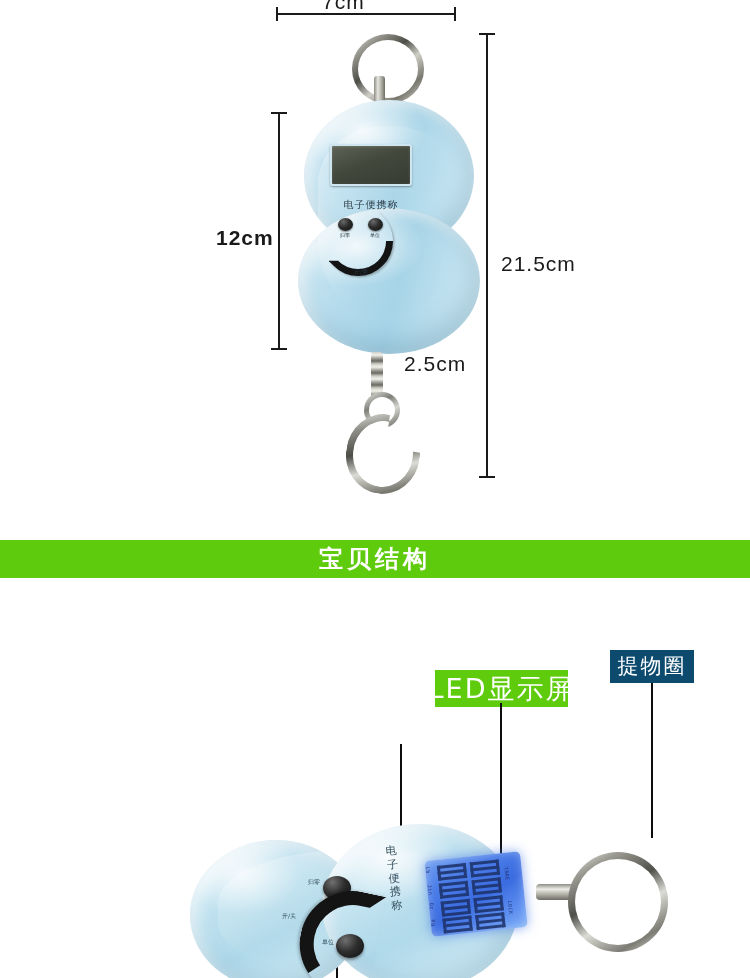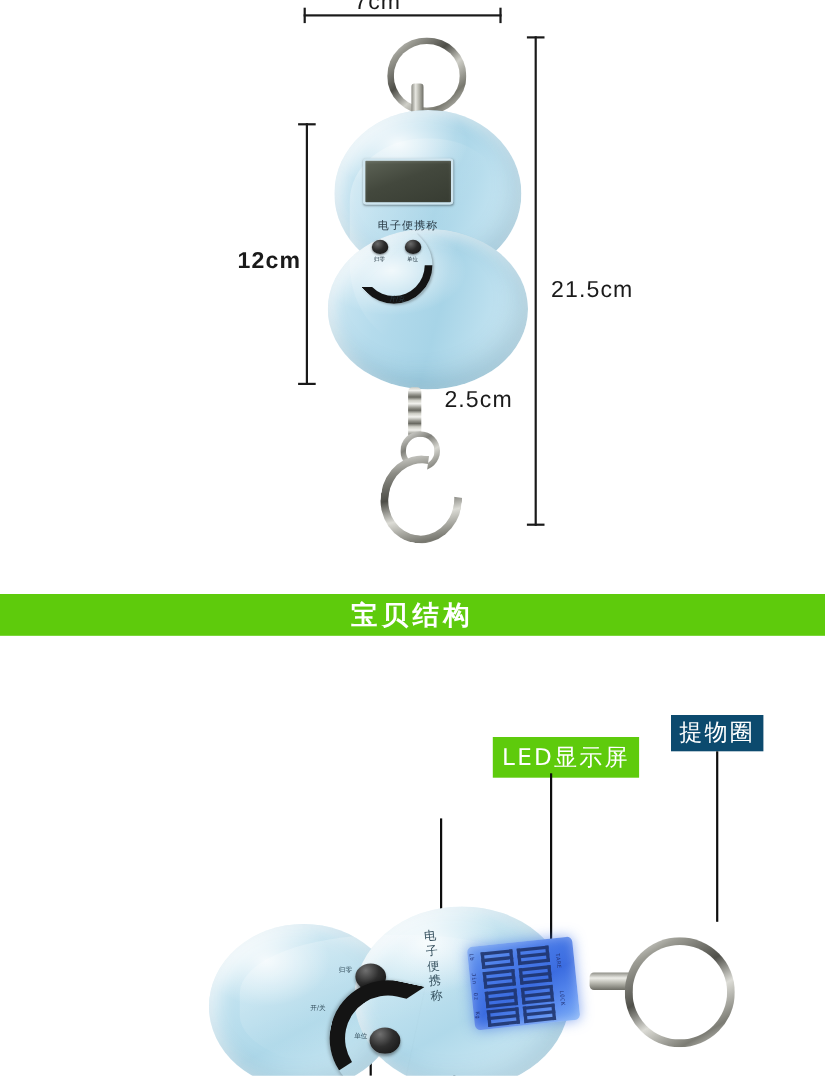--- a/index.html
+++ b/index.html
@@ -266,21 +266,21 @@
 
   <div class="banner" style="top:540px;height:38px;background:#5ECB0C;">
     <span class="banner-text" style="font-size:24px;">宝贝结构</span>
   </div>
 
   <div class="abs" style="left:0;top:600px;width:750px;height:378px;">
 
     <div class="callout" style="left:610px;top:50px;width:84px;height:33px;background:#0c4a6e;font-size:21px;">提物圈</div>
     <div class="leader" style="left:651px;top:83px;height:155px;"></div>
 
-    <div class="callout" style="left:435px;top:70px;width:133px;height:37px;background:#5ECB0C;font-size:21px;margin-left:13px;">LED显示屏</div>
+    <div class="callout" style="left:435px;top:70px;width:133px;height:37px;background:#5ECB0C;font-size:27px;">LED显示屏</div>
     <div class="leader" style="left:500px;top:103px;height:155px;"></div>
 
     <div class="leader" style="left:400px;top:144px;height:168px;"></div>
 
     <div class="leader" style="left:336px;top:330px;height:48px;"></div>
     <div class="leader" style="left:412px;top:342px;height:36px;"></div>
 
     <div class="scale-bot" style="top:216px;">
       <div class="rbody">
         <div class="rlobe-l"></div>

